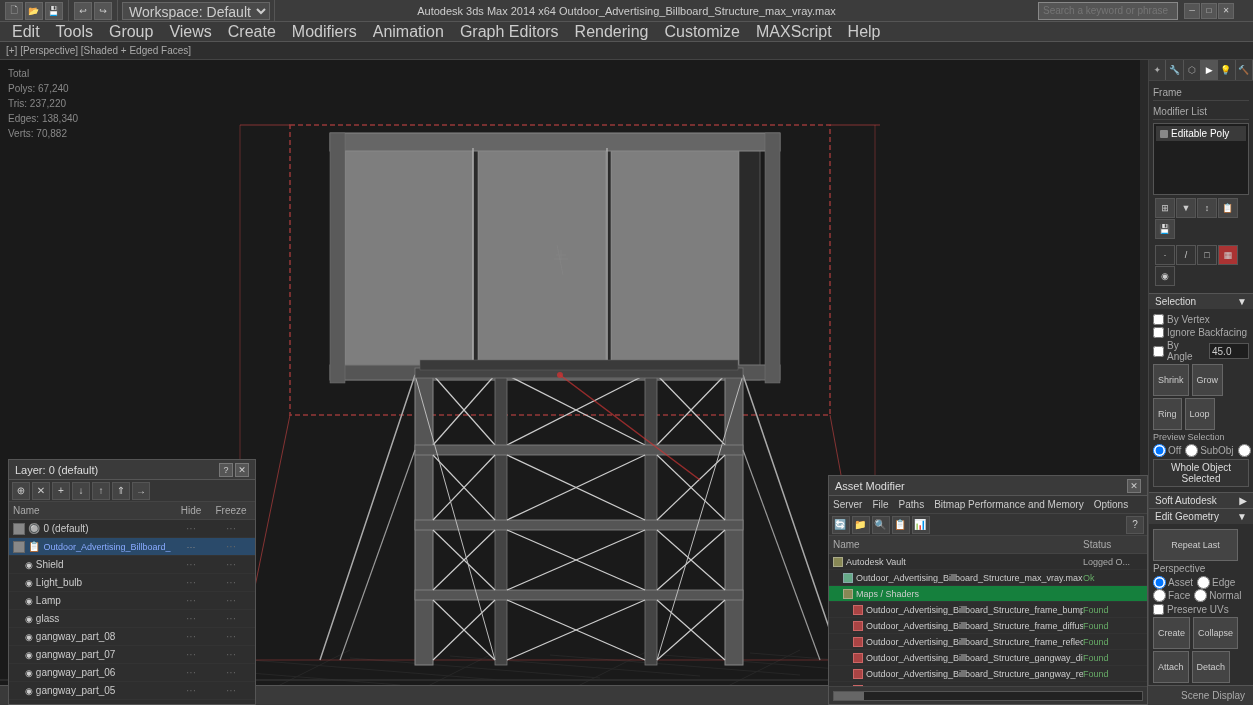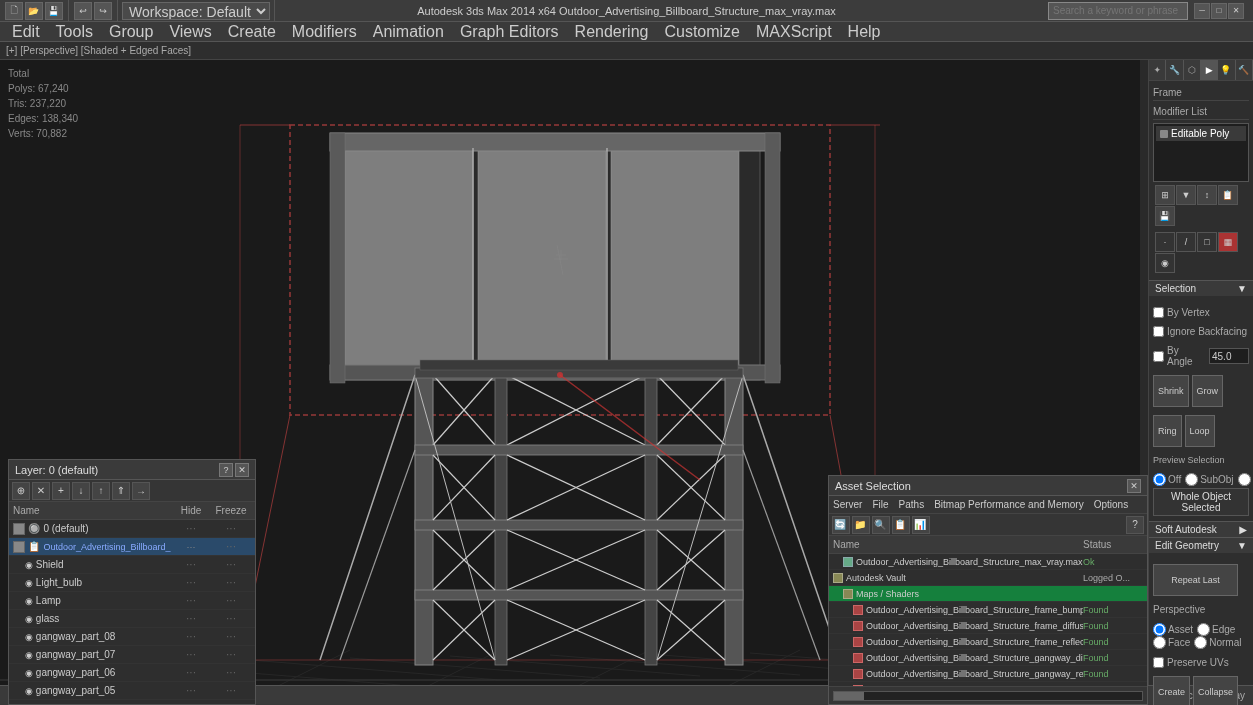--- a/index.html
+++ b/index.html
@@ -176,21 +176,21 @@
     .panel-section-title {
       font-size: 10px;
       color: #aaa;
       padding: 2px 0;
       border-bottom: 1px solid #444;
       margin-bottom: 3px;
     }
     .modifier-list-box {
       background: #1e1e1e;
       border: 1px solid #555;
-      height: 59px;
+      height: 72px;
       padding: 2px;
       font-size: 10px;
     }
     .modifier-item {
       background: #3a3a3a;
       padding: 2px 4px;
       color: #fff;
       font-size: 10px;
       display: flex;
       align-items: center;
@@ -230,21 +230,21 @@
       justify-content: space-between;
       border-top: 1px solid #555;
       cursor: pointer;
     }
     .section-content {
       padding: 3px 4px;
     }
     .prop-row {
       display: flex;
       align-items: center;
-      margin: 8px 0;
+      margin: 2px 0;
       font-size: 10px;
       gap: 3px;
     }
     .prop-row input[type="checkbox"] {
       width: 11px;
       height: 11px;
     }
     .prop-label { color: #aaa; font-size: 10px; }
     .prop-value-box {
       background: #1e1e1e;
@@ -543,21 +543,21 @@
     <div class="toolbar-btn">↪</div>
   </div>
   <div class="toolbar-group">
     <select class="workspace-select">
       <option>Workspace: Default</option>
     </select>
   </div>
   <div id="title-bar">
     <span>Autodesk 3ds Max 2014 x64    Outdoor_Advertising_Billboard_Structure_max_vray.max</span>
   </div>
-  <div style="margin-left: auto; display: flex; align-items: center; gap: 3px; padding-right: 6px;">
+  <div style="margin-left: auto; display: flex; align-items: center; gap: 3px; padding-right: 16px;">
     <input type="text" id="search-box" placeholder="Search a keyword or phrase" style="">
     <div class="tb-icon-group">
       <div class="tb-icon">─</div>
       <div class="tb-icon">□</div>
       <div class="tb-icon">✕</div>
     </div>
   </div>
 </div>
 
 <div id="menu-bar">
@@ -976,21 +976,21 @@
       </div>
       <div class="layer-vis dots">···</div>
       <div class="layer-freeze dots">···</div>
     </div>
 
   </div>
 </div>
 
 <div id="asset-panel">
   <div id="asset-title-bar">
-    <span class="asset-title">Asset Selection</span>
+    <span class="asset-title">Asset Modifier</span>
     <div style="display:flex;gap:2px;">
       <div class="win-btn">✕</div>
     </div>
   </div>
   <div id="asset-menu-bar">
     <span class="asset-menu">Server</span>
     <span class="asset-menu">File</span>
     <span class="asset-menu">Paths</span>
     <span class="asset-menu">Bitmap Performance and Memory</span>
     <span class="asset-menu">Options</span>
@@ -1004,36 +1004,36 @@
     <div style="margin-left:auto; display:flex; gap:1px;">
       <div class="asset-btn">?</div>
     </div>
   </div>
   <div id="asset-table-header">
     <span>Name</span>
     <span>Status</span>
   </div>
   <div id="asset-list">
 
+    <div class="asset-row">
+      <div class="asset-name">
+        <span class="asset-icon-small asset-icon-folder"></span>
+        <span>Autodesk Vault</span>
+      </div>
+      <div class="asset-status logged">Logged O...</div>
+    </div>
+
     <div class="asset-row" style="padding-left:14px;">
       <div class="asset-name">
         <span class="asset-icon-small asset-icon-file"></span>
         <span style="font-size:9px;">Outdoor_Advertising_Billboard_Structure_max_vray.max</span>
       </div>
       <div class="asset-status found">Ok</div>
     </div>
 
-    <div class="asset-row">
-      <div class="asset-name">
-        <span class="asset-icon-small asset-icon-folder"></span>
-        <span>Autodesk Vault</span>
-      </div>
-      <div class="asset-status logged">Logged O...</div>
-    </div>
-
     <div class="asset-row" style="padding-left:14px; background:#15803d;">
       <div class="asset-name">
         <span class="asset-icon-small asset-icon-folder"></span>
         <span>Maps / Shaders</span>
       </div>
       <div class="asset-status"></div>
     </div>
 
     <div class="asset-row" style="padding-left:24px;">
       <div class="asset-name">

